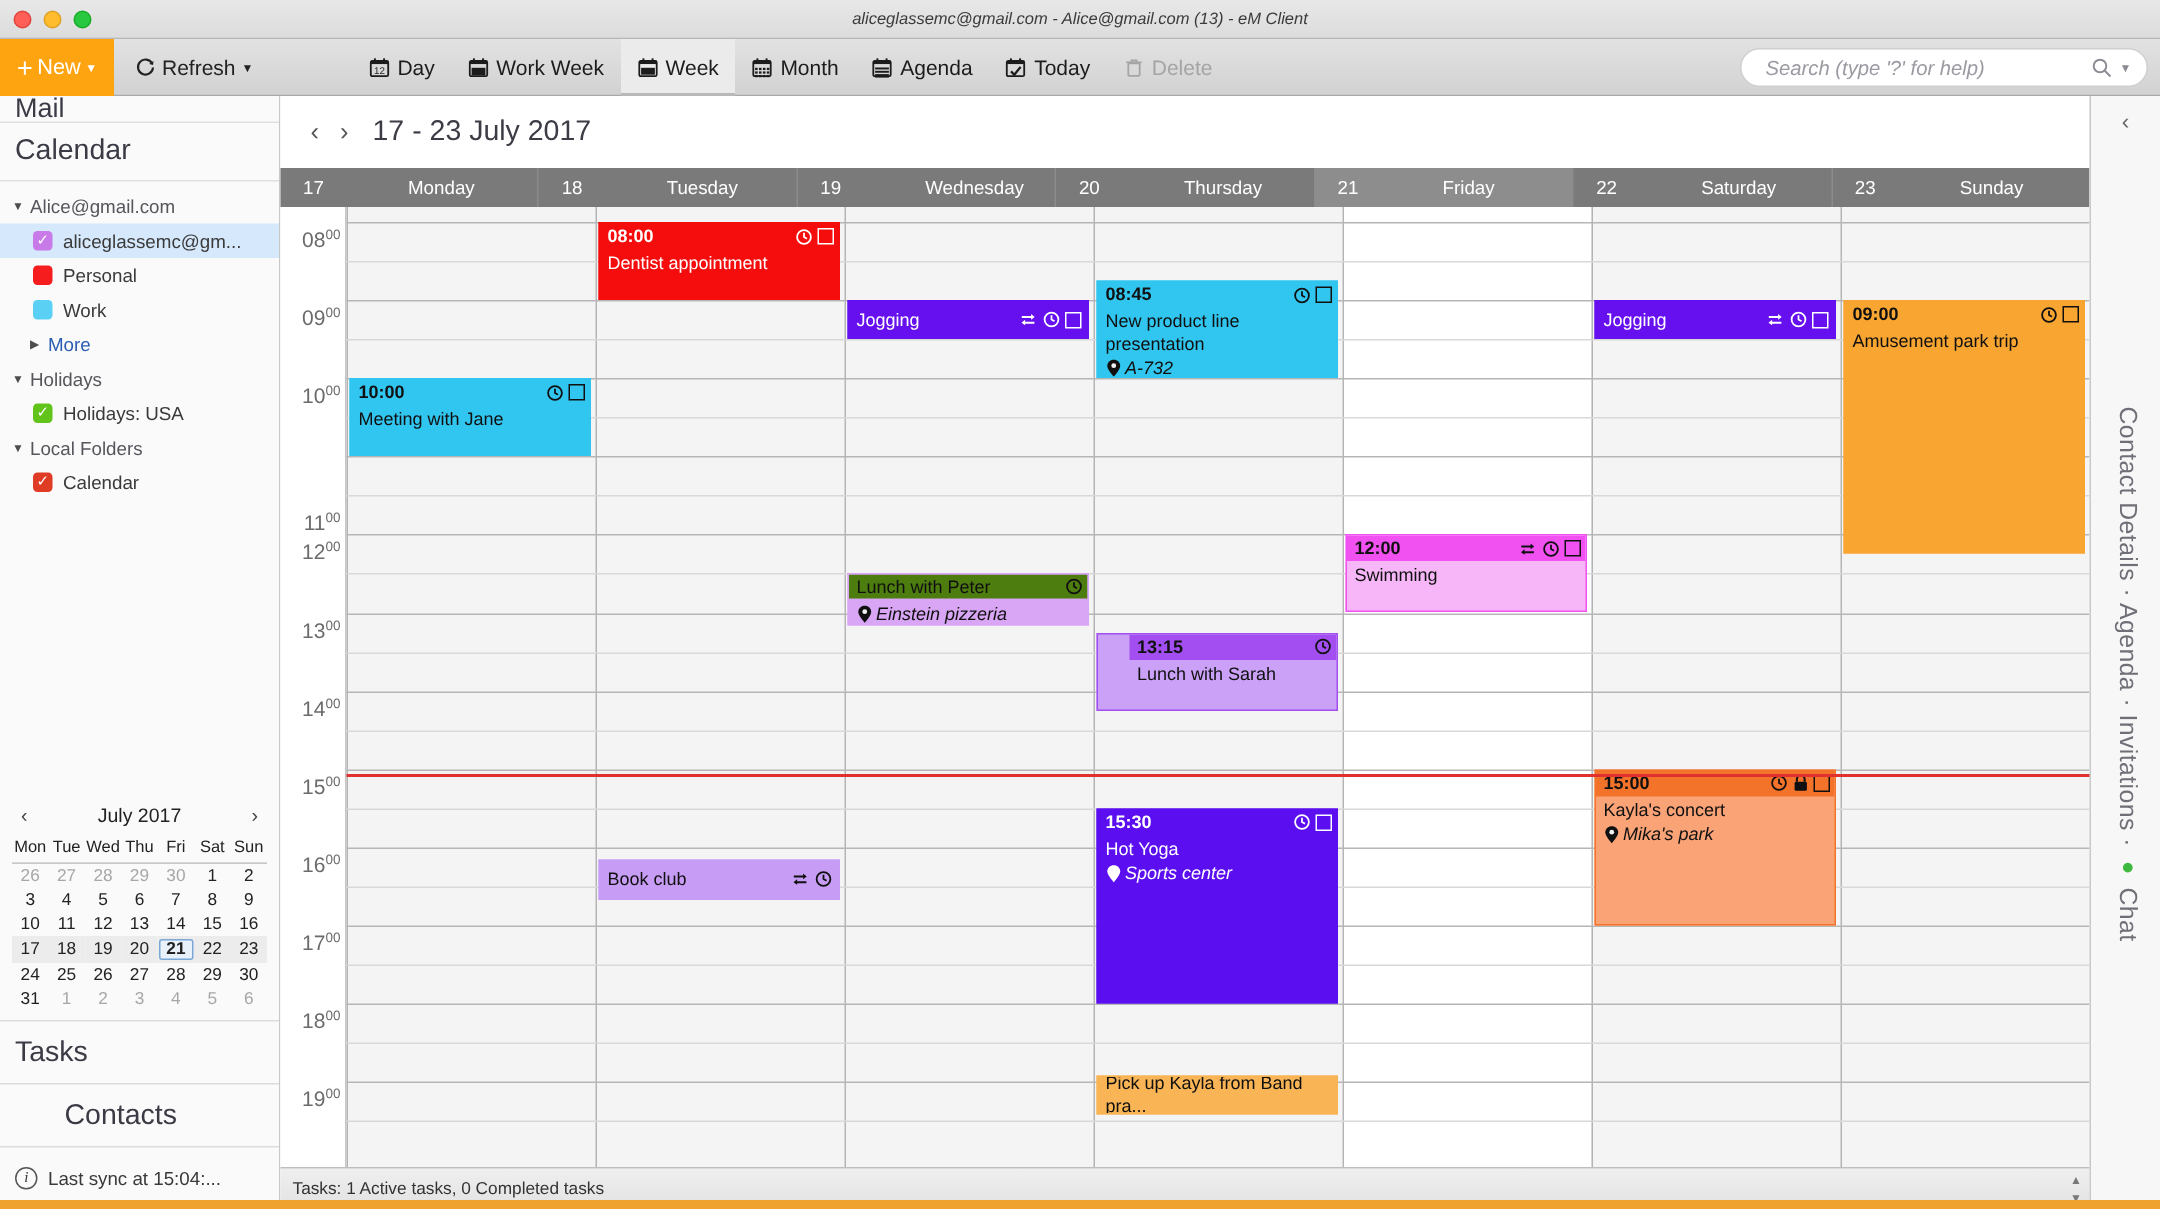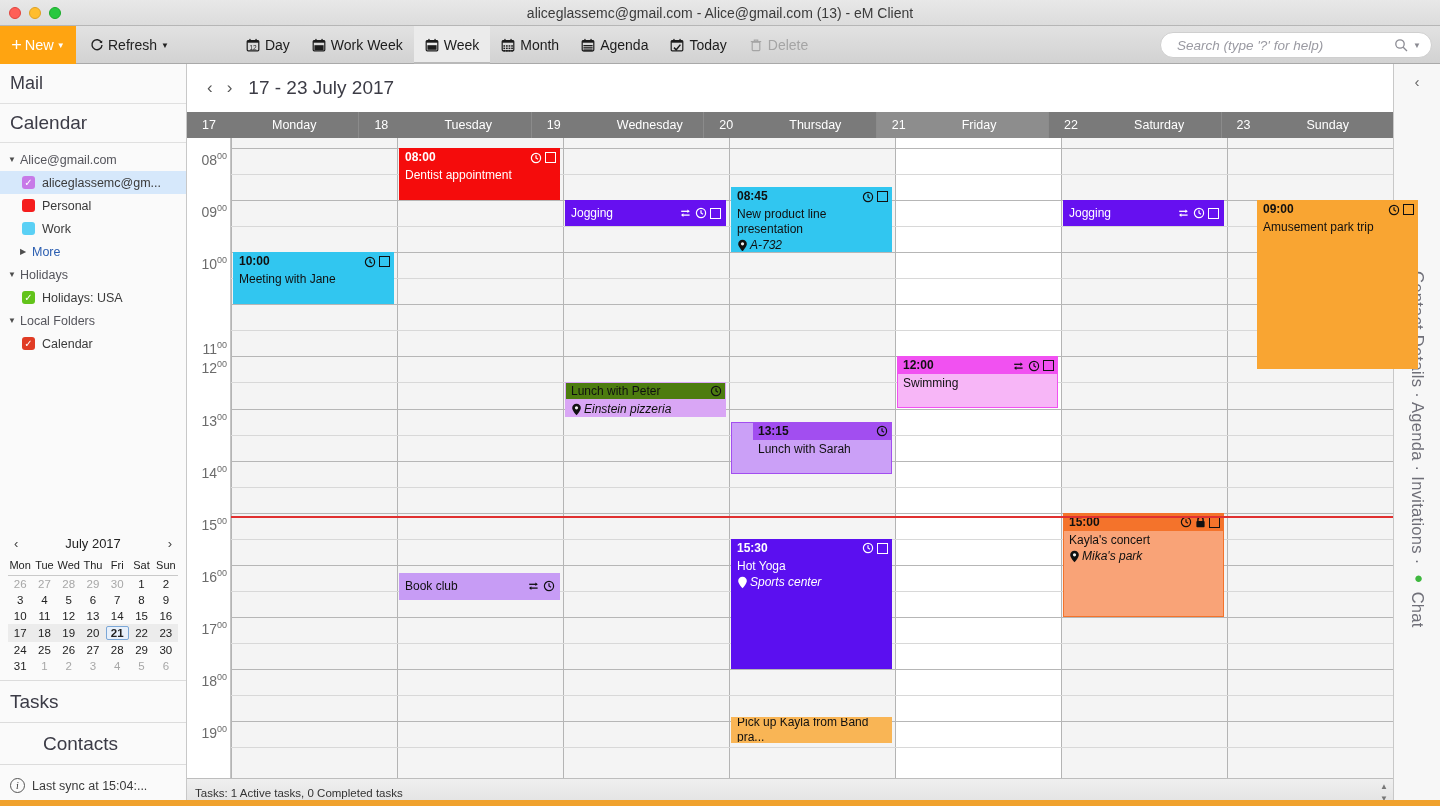--- a/index.html
+++ b/index.html
@@ -13,21 +13,21 @@
 
   
   #app { position: relative; width: 1440px; height: 806px; }
 
   #titlebar {
     position: absolute; left: 0; top: 0; width: 1440px; height: 26px;
     background: linear-gradient(#e8e8e8, #dcdcdc);
     border-bottom: 1px solid #b6b6b6;
     display: flex; align-items: center; justify-content: center;
   }
-  #titlebar .title { font-size: 14px; color: #3b3b3b; }
+  #titlebar .title { font-size: 11px; color: #3b3b3b; font-style: italic; }
   .traffic { position: absolute; left: 9px; top: 7px; display: flex; gap: 8px; }
   .tl { width: 12px; height: 12px; border-radius: 50%; }
   .tl.red { background: #ff5f57; border: 1px solid #e0443e; }
   .tl.yellow { background: #ffbd2e; border: 1px solid #dea123; }
   .tl.green { background: #28c840; border: 1px solid #1aab29; }
 
   
   #toolbar {
     position: absolute; left: 0; top: 26px; width: 1440px; height: 38px;
     background: linear-gradient(#e2e2e2, #d2d2d2);
@@ -68,21 +68,21 @@
 
   
   #sidebar {
     position: absolute; left: 0; top: 64px; width: 187px; height: 742px;
     background: #fafafa; border-right: 1px solid #c8c8c8;
   }
   .side-head {
     height: 40px; display: flex; align-items: center; padding-left: 10px;
     font-size: 19px; color: #3b3b46; border-bottom: 1px solid #e0e0e0;
   }
-  #sec-mail { height: 40px; font-size: 18px; }
+  #sec-mail { height: 18px; font-size: 18px; }
   #sec-calendar { height: 39px; font-size: 19px; }
   .folders { padding-top: 5px; }
   .frow {
     height: 23px; display: flex; align-items: center; font-size: 12.5px;
     color: #3a3a3a; padding-left: 8px; cursor: pointer;
   }
   .frow.sel { background: #d6e8fb; }
   .frow .tri { width: 12px; font-size: 8px; color: #4d4d4d; }
   .frow .tri.right { font-size: 8px; }
   .acct { color: #55555c; font-size: 12.5px; }
@@ -648,21 +648,21 @@
                 <path d="M10.6 8.1 H3.5" fill="none" stroke="#ffffff" stroke-width="1.3"></path>
                 <path d="M4.4 6.2 L2 8.1 L4.4 9.9 Z" fill="#ffffff"></path>
               </svg>
               <svg width="12" height="12" viewBox="0 0 12 12">
                 <circle cx="6" cy="6" r="4.6" fill="none" stroke="#ffffff" stroke-width="1.2"></circle>
                 <path d="M6 3.2 V6 L8 7.2" fill="none" stroke="#ffffff" stroke-width="1.2"></path>
               </svg>
               <span class="chkbox"></span>
             </span>
           </div>
-          <div class="ev" style="left: 998px; width: 161px; top: 62.1px; height: 169.325px; background: rgb(249, 165, 50); color: rgb(16, 16, 16); border: 1px solid rgb(249, 165, 50); margin-left: 28px;">
+          <div class="ev" style="left: 998px; width: 161px; top: 62.1px; height: 169.325px; background: rgb(249, 165, 50); color: rgb(16, 16, 16); border: 1px solid rgb(249, 165, 50);">
             <div class="evhead" style="background:#f9a532;color:#101010;">
               <span class="t">09:00</span>
               <span class="icons">
                 <svg width="12" height="12" viewBox="0 0 12 12">
                   <circle cx="6" cy="6" r="4.6" fill="none" stroke="#101010" stroke-width="1.2"></circle>
                   <path d="M6 3.2 V6 L8 7.2" fill="none" stroke="#101010" stroke-width="1.2"></path>
                 </svg>
                 <span class="chkbox"></span>
               </span>
             </div>

